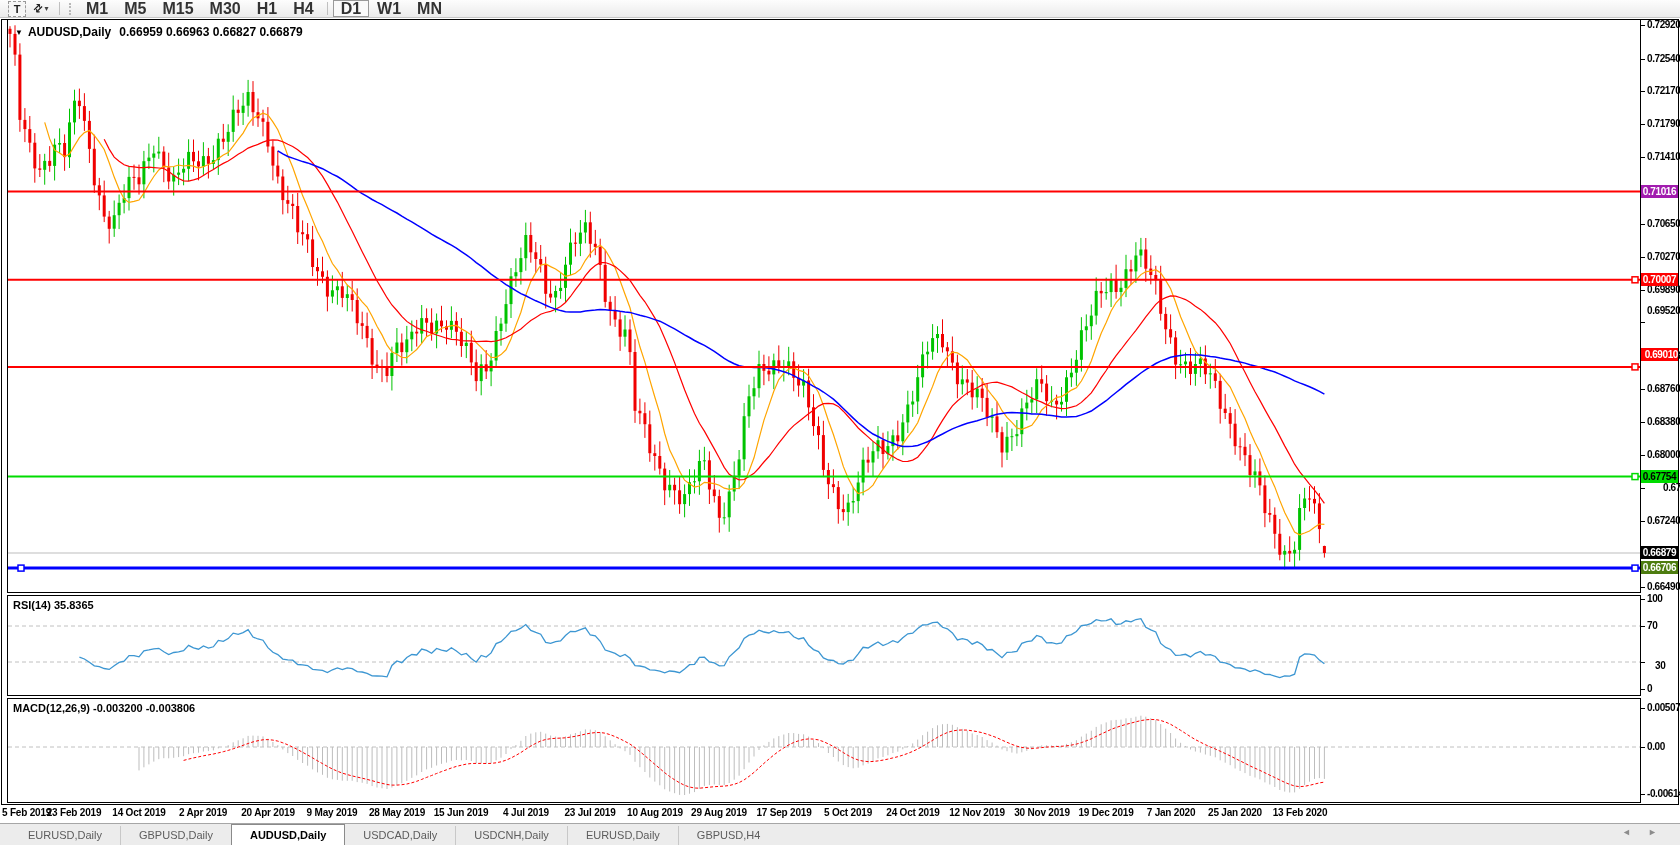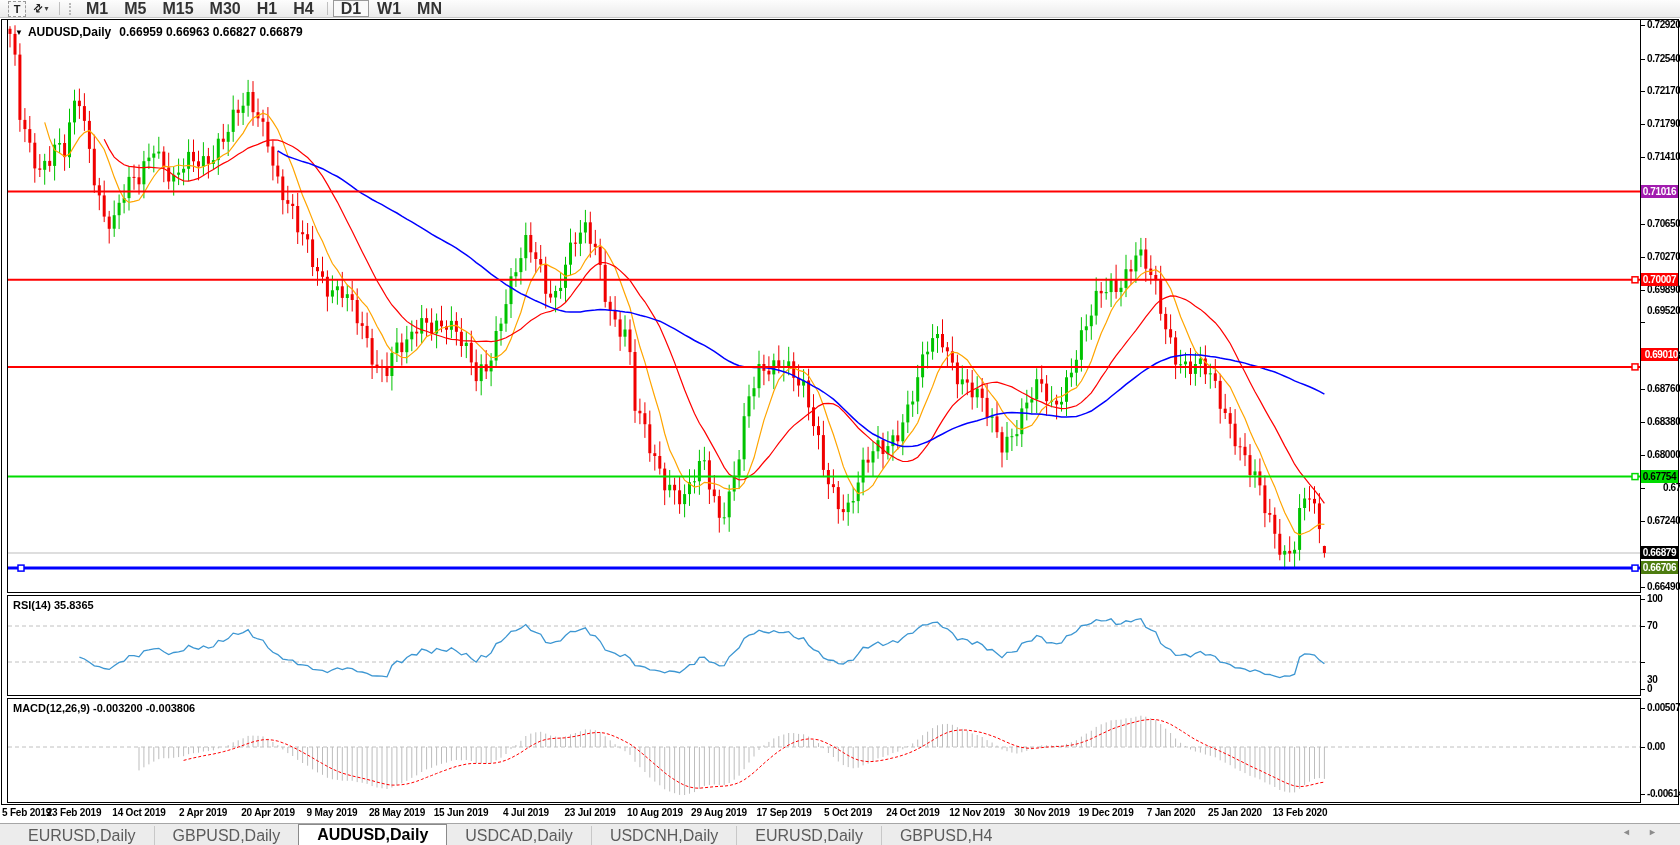--- a/index.html
+++ b/index.html
@@ -24,21 +24,21 @@
 .pane svg{position:absolute;left:0;top:0;display:block;}
 .chart-title{position:absolute;left:7px;top:5px;font-size:12px;font-weight:bold;color:#000;white-space:nowrap;z-index:5;}
 .title-marker{font-size:8px;vertical-align:1px;margin-right:5px;}
 .ohlc{margin-left:8px;}
 .ind-label{position:absolute;left:5px;top:3px;font-size:11px;font-weight:bold;color:#000;white-space:nowrap;z-index:5;}
 .axis-label{position:absolute;left:1647px;font-size:10px;font-weight:bold;letter-spacing:-0.4px;color:#000;white-space:nowrap;z-index:3;}
 .tickmark{position:absolute;left:1641px;width:4px;height:1px;background:#000;z-index:3;}
 .plabel{position:absolute;left:1641px;width:37px;height:13px;font-size:10px;font-weight:bold;letter-spacing:-0.4px;text-align:center;line-height:13px;color:#fff;z-index:6;white-space:nowrap;}
 .date-label{position:absolute;top:807px;font-size:10px;font-weight:bold;letter-spacing:-0.2px;color:#000;white-space:nowrap;}
 #tabbar{position:absolute;left:0;top:823px;width:1680px;height:21px;background:#ececec;border-top:1px solid #a6a6a6;display:flex;align-items:flex-end;padding-left:10px;}
-.tab{height:19px;line-height:19px;padding:0 18px;font-size:16px;color:#5c5c5c;border-left:1px solid #c8c8c8;white-space:nowrap;}
+.tab{height:19px;line-height:19px;padding:0 18px;font-size:11px;color:#5c5c5c;border-left:1px solid #c8c8c8;white-space:nowrap;}
 .tab:first-child{border-left:none;}
 .tab.active{background:#fff;border:1px solid #8a8a8a;border-bottom:none;color:#000;font-weight:bold;height:20px;line-height:20px;}
 .tab.active + .tab{border-left:none;margin-top:27px;}
 .scroll-arrow{position:absolute;top:828px;font-size:9px;color:#8c8c8c;line-height:9px;}
 </style>
 </head>
 <body>
 
 <div id="app">
 
@@ -412,21 +412,21 @@
     <div class="axis-label" style="top: 482px; padding-left: 16px;">0.67620</div>
     <div class="tickmark" style="top: 521px;"></div>
     <div class="axis-label" style="top: 515px;">0.67240</div>
     <div class="tickmark" style="top: 587px;"></div>
     <div class="axis-label" style="top: 581px;">0.66490</div>
     <div class="tickmark" style="top: 599px;"></div>
     <div class="axis-label" style="top: 593px;">100</div>
     <div class="tickmark" style="top: 626px;"></div>
     <div class="axis-label" style="top: 620px;">70</div>
     <div class="tickmark" style="top: 662px;"></div>
-    <div class="axis-label" style="top: 674px;">30</div>
+    <div class="axis-label" style="top: 660px; margin-left: 8px;">30</div>
     <div class="tickmark" style="top: 689px;"></div>
     <div class="axis-label" style="top: 683px;">0</div>
     <div class="tickmark" style="top: 708px;"></div>
     <div class="axis-label" style="top: 702px;">0.005076</div>
     <div class="tickmark" style="top: 747px;"></div>
     <div class="axis-label" style="top: 741px;">0.00</div>
     <div class="tickmark" style="top: 794px;"></div>
     <div class="axis-label" style="top: 788px;">-0.00614</div>
     <div class="plabel" style="top: 185px; background: #a21caf; color: rgb(255, 255, 255);">0.71016</div>
     <div class="plabel" style="top: 273px; background: rgb(255, 0, 0); color: rgb(255, 255, 255);">0.70007</div>

